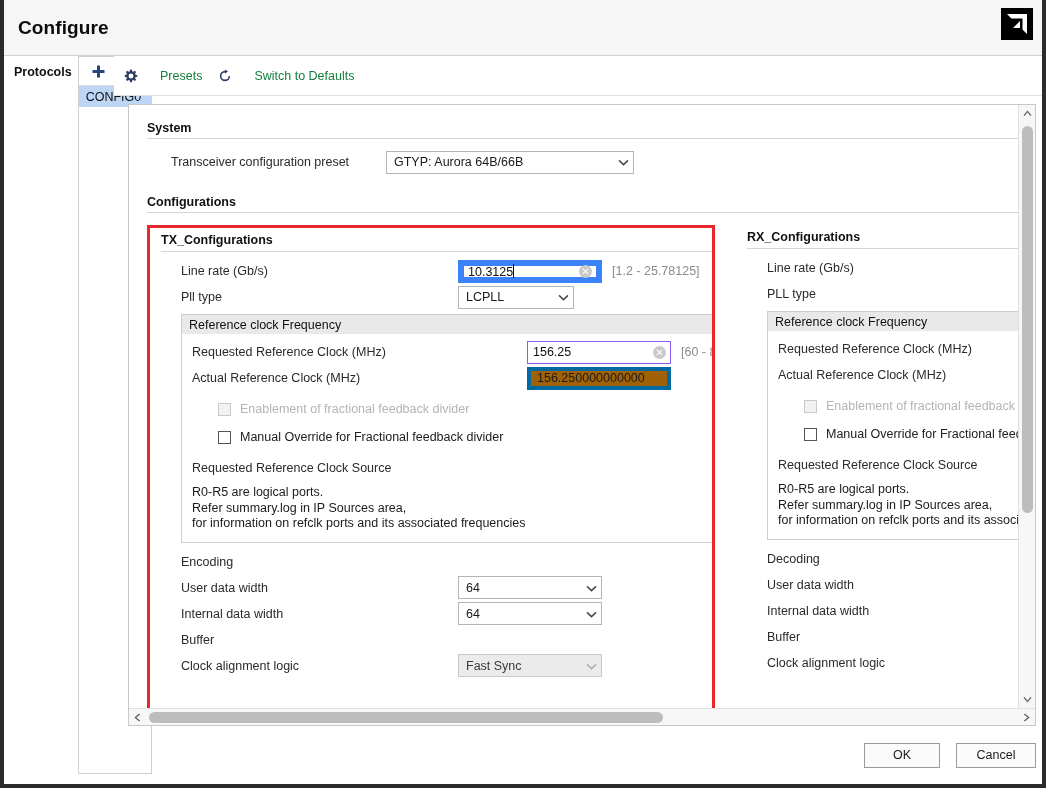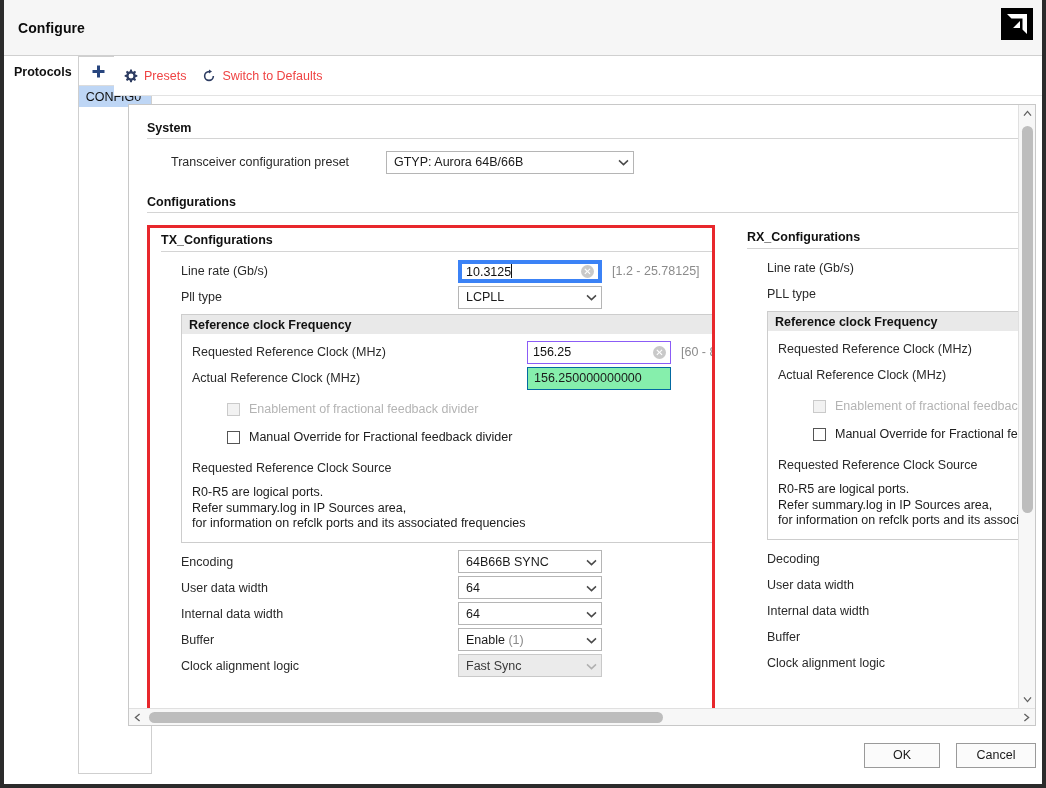--- a/index.html
+++ b/index.html
@@ -27,21 +27,21 @@
   
   .titlebar {
     height: 56px; flex: none;
     background: #f6f6f6;
     border-bottom: 1px solid #d0d0d0;
     display: flex; align-items: center;
     padding: 0 10px 0 14px;
     position: relative;
   }
   .title-text {
-    font-size: 14px; font-weight: bold;
+    font-size: 19px; font-weight: bold;
     color: #0b0b0b; letter-spacing: .1px;
   }
   .amd-logo {
     position: absolute; right: 9px; top: 8px;
     width: 32px; height: 32px; background: #000;
   }
   .amd-logo svg { display: block; }
 
   
   .body-split { flex: 1; display: flex; min-height: 0; }
@@ -89,22 +89,22 @@
   
   .right-col { flex: 1; min-width: 0; display: flex; flex-direction: column; }
   .toolbar {
     height: 40px; flex: none;
     display: flex; align-items: center;
     gap: 16px; padding-left: 10px;
     border-bottom: 1px solid #e3e3e3;
     background: #fff;
   }
   .toolbar-item {
-    display: flex; align-items: center; gap: 6px;
-    color: #ef4444; font-size: 12.5px; cursor: pointer;
+    display: flex; align-items: center; gap: 22px;
+    color: #15803d; font-size: 12.5px; cursor: pointer;
   }
   .toolbar-item svg { display: block; }
 
   
   .scroll-wrap {
     flex: 1; min-height: 0;
     margin: 8px 6px 0 14px;
     border: 1px solid #c8c8c8;
     background: #fff;
     display: flex; flex-direction: column;
@@ -179,41 +179,41 @@
   .combo.disabled .chev { color: #b0b0b0; }
   .dim-paren { color: #8a8a8a; }
 
   .txtinput {
     height: 23px; border: 1px solid #8b5cf6; background: #fff;
     display: flex; align-items: center;
     padding: 0 4px 0 5px; font-size: 12.5px; color: #101010;
     position: relative;
   }
   .txtinput.focused {
-    border: 4px solid #3b82f6; padding-left: 4px;
+    border: 6px solid #3b82f6; padding-left: 4px;
   }
   .txtinput .tv { flex: 1; white-space: nowrap; }
   .caret {
     display: inline-block; width: 1px; height: 14px;
     background: #111; vertical-align: -2px;
   }
   .clear-ico {
     width: 13px; height: 13px; border-radius: 50%;
     background: #c9c9c9; color: #fff;
     font-size: 10px; line-height: 13px; text-align: center;
     cursor: pointer; flex: none;
   }
   .readonly {
-    height: 23px; border: 1px solid #0369a1; background: #86efac;
+    height: 23px; border: 4px solid #0369a1; background: #a16207;
     display: flex; align-items: center; padding: 0 6px;
     font-size: 12.5px; color: #1b1b1b;
   }
   .range-hint { color: #8b8b8b; font-size: 12.5px; margin-left: 10px; white-space: nowrap; }
 
-  .cb-row { display: flex; align-items: center; gap: 9px; margin-left: 45px; height: 28px; }
+  .cb-row { display: flex; align-items: center; gap: 9px; margin-left: 36px; height: 28px; }
   .cbox {
     width: 13px; height: 13px; border: 1px solid #555; background: #fff;
     flex: none; cursor: pointer;
   }
   .cbox.dis { border: 1px solid #cacaca; background: #f2f2f2; }
   .cb-label { font-size: 12.5px; color: #202020; }
   .cb-label.dis { color: #b4b4b4; }
 
   
   .redbox {
@@ -230,21 +230,21 @@
   .cfg-title { font-weight: bold; font-size: 12.5px; color: #111; }
   .cfg-rule { height: 1px; background: #d4d4d4; margin: 4px 0 6px 0; width: 614px; }
 
   .group {
     border: 1px solid #cdcdcd; width: 602px;
     margin: 4px 0 6px 20px; background: #fff;
   }
   .group-head {
     background: #e9e9e9; height: 19px;
     display: flex; align-items: center; padding: 0 4px 0 7px;
-    font-weight: bold; font-size: 12.5px; color: #111; justify-content: flex-end;
+    font-weight: normal; font-size: 12.5px; color: #111; justify-content: flex-end;
   }
   .group-head .gh-text { flex: 1; }
   .group-body { padding: 5px 0 8px 0; }
   .help-text {
     margin: 4px 0 2px 10px; font-size: 12.5px; color: #1b1b1b;
     line-height: 15.5px; white-space: pre-line;
   }
 </style>
 </head>
 <body>
@@ -345,21 +345,21 @@
                         <div class="row-label" style="width:277px">Line rate (Gb/s)</div>
                         <div class="txtinput focused" style="width:144px">
                           <span class="tv"><span>10.3125</span><span class="caret"></span></span>
                           <span class="clear-ico">✕</span>
                         </div>
                         <div class="range-hint">[1.2 - 25.78125]</div>
                       </div>
 
                       <div class="row" style="margin-left:20px">
                         <div class="row-label" style="width:277px">Pll type</div>
-                        <div class="combo" style="width:144px">
+                        <div class="combo" style="width:116px">
                           <span class="cv">LCPLL</span>
                           <span class="chev">
                             <svg width="11" height="7" viewBox="0 0 11 7">
                                 <path d="M1 1.4 L5.5 5.6 L10 1.4" fill="none" stroke="#4a4a4a" stroke-width="1.5"></path>
                               </svg>
                           </span>
                         </div>
                       </div>
 
                       <div class="group">
@@ -398,28 +398,20 @@
                           </div>
 
                           <div class="help-text">R0-R5 are logical ports.
 Refer summary.log in IP Sources area,
 for information on refclk ports and its associated frequencies</div>
                         </div>
                       </div>
 
                       <div class="row" style="margin-left:20px">
                         <div class="row-label" style="width:277px">Encoding</div>
-                        <div class="combo" style="width:144px">
-                          <span class="cv">64B66B SYNC</span>
-                          <span class="chev">
-                            <svg width="11" height="7" viewBox="0 0 11 7">
-                                <path d="M1 1.4 L5.5 5.6 L10 1.4" fill="none" stroke="#4a4a4a" stroke-width="1.5"></path>
-                              </svg>
-                          </span>
-                        </div>
                       </div>
                       <div class="row" style="margin-left:20px">
                         <div class="row-label" style="width:277px">User data width</div>
                         <div class="combo" style="width:144px">
                           <span class="cv">64</span>
                           <span class="chev">
                             <svg width="11" height="7" viewBox="0 0 11 7">
                                 <path d="M1 1.4 L5.5 5.6 L10 1.4" fill="none" stroke="#4a4a4a" stroke-width="1.5"></path>
                               </svg>
                           </span>
@@ -431,28 +423,20 @@
                           <span class="cv">64</span>
                           <span class="chev">
                             <svg width="11" height="7" viewBox="0 0 11 7">
                                 <path d="M1 1.4 L5.5 5.6 L10 1.4" fill="none" stroke="#4a4a4a" stroke-width="1.5"></path>
                               </svg>
                           </span>
                         </div>
                       </div>
                       <div class="row" style="margin-left:20px">
                         <div class="row-label" style="width:277px">Buffer</div>
-                        <div class="combo" style="width:144px">
-                          <span class="cv"><span>Enable</span> <span class="dim-paren">(1)</span></span>
-                          <span class="chev">
-                            <svg width="11" height="7" viewBox="0 0 11 7">
-                                <path d="M1 1.4 L5.5 5.6 L10 1.4" fill="none" stroke="#4a4a4a" stroke-width="1.5"></path>
-                              </svg>
-                          </span>
-                        </div>
                       </div>
                       <div class="row" style="margin-left:20px">
                         <div class="row-label" style="width:277px">Clock alignment logic</div>
                         <div class="combo disabled" style="width:144px">
                           <span class="cv">Fast Sync</span>
                           <span class="chev">
                             <svg width="11" height="7" viewBox="0 0 11 7">
                                 <path d="M1 1.4 L5.5 5.6 L10 1.4" fill="none" stroke="#b0b0b0" stroke-width="1.5"></path>
                               </svg>
                           </span>

